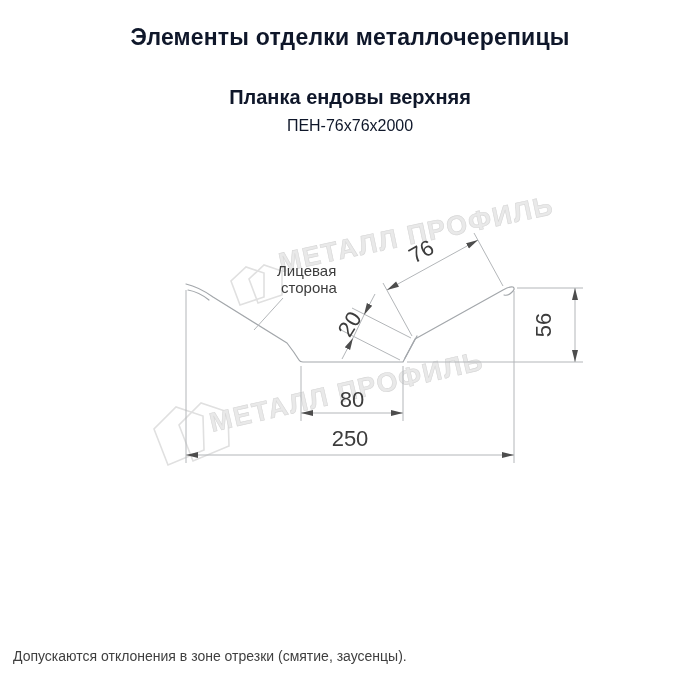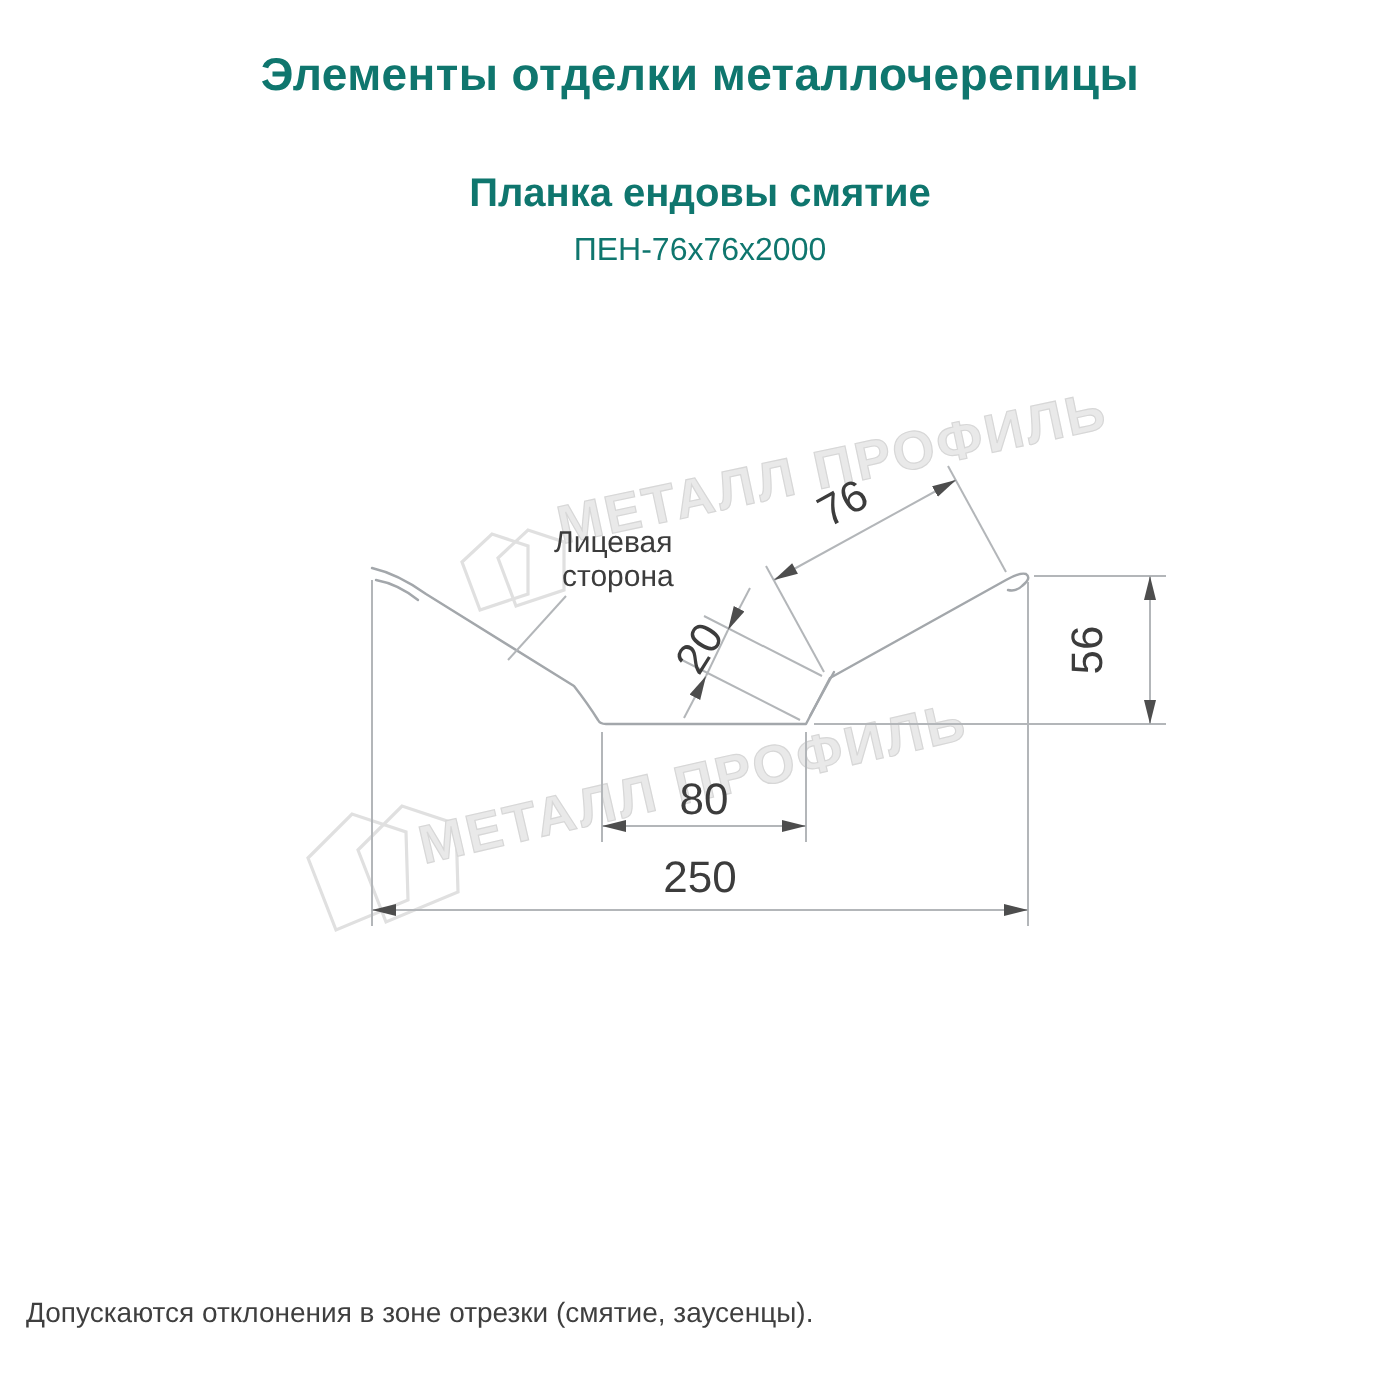--- a/index.html
+++ b/index.html
@@ -1,20 +1,20 @@
 <!DOCTYPE html>
 <html><head>
 <meta charset="utf-8">
 <style>
   html,body{margin:0;padding:0;}
   body{
     width:700px;height:700px;position:relative;background:#ffffff;
     font-family:"Liberation Sans",sans-serif;overflow:hidden;
   }
-  .hdr{position:absolute;left:0;right:0;text-align:center;color:#0f766e;}
+  .hdr{position:absolute;left:0;right:0;text-align:center;color:#0f172a;}
   .title{top:24px;font-size:23px;font-weight:bold;letter-spacing:.2px;}
   .subtitle{top:86px;font-size:20px;font-weight:bold;}
   .pcode{top:117px;font-size:16px;font-weight:normal;}
   .drawing-svg{position:absolute;left:0;top:0;}
   .notes{
     position:absolute;left:13px;top:648px;font-size:14px;line-height:17px;
     color:#3f3f3f;
   }
   .wm-text{
     font-size:27px;font-weight:bold;letter-spacing:1.5px;
@@ -23,21 +23,21 @@
   .wm-logo{fill:none;stroke:#e0e0e0;stroke-width:1.6;}
   .prof{fill:none;stroke:#a3a7ab;stroke-width:1.2;stroke-linejoin:round;stroke-linecap:round;}
   .thin{fill:none;stroke:#b3b6b9;stroke-width:1;}
   .dimt{fill:#3c3c3c;font-size:22px;}
   .lbl{fill:#3c3c3c;font-size:15px;}
 </style>
 </head>
 <body>
 
 <div class="hdr title">Элементы отделки металлочерепицы</div>
-<div class="hdr subtitle">Планка ендовы смятие</div>
+<div class="hdr subtitle">Планка ендовы верхняя</div>
 <div class="hdr pcode">ПЕН-76х76х2000</div>
 
 <svg class="drawing-svg" width="700" height="700" viewBox="0 0 700 700" xmlns="http://www.w3.org/2000/svg">
   <defs>
     <marker id="aE" markerUnits="userSpaceOnUse" markerWidth="13" markerHeight="8" refX="12" refY="4" orient="auto">
       <path d="M0,1 L12,4 L0,7 Z" fill="#4d4d4d"></path>
     </marker>
     <marker id="aS" markerUnits="userSpaceOnUse" markerWidth="13" markerHeight="8" refX="0" refY="4" orient="auto">
       <path d="M12,1 L0,4 L12,7 Z" fill="#4d4d4d"></path>
     </marker>

